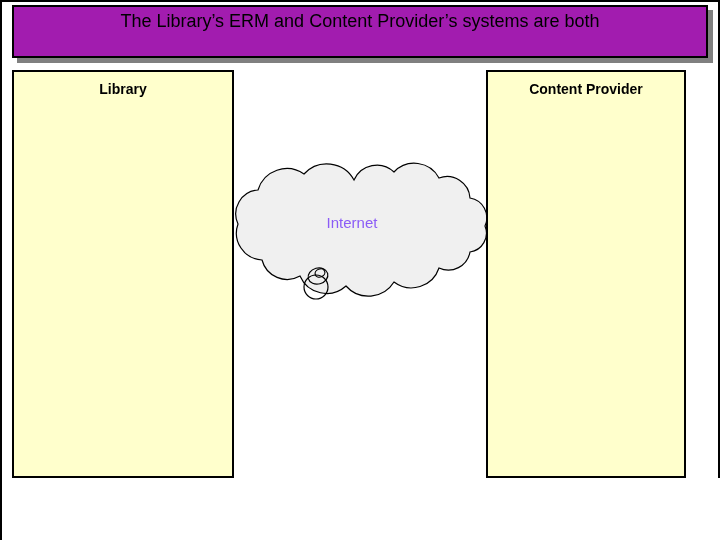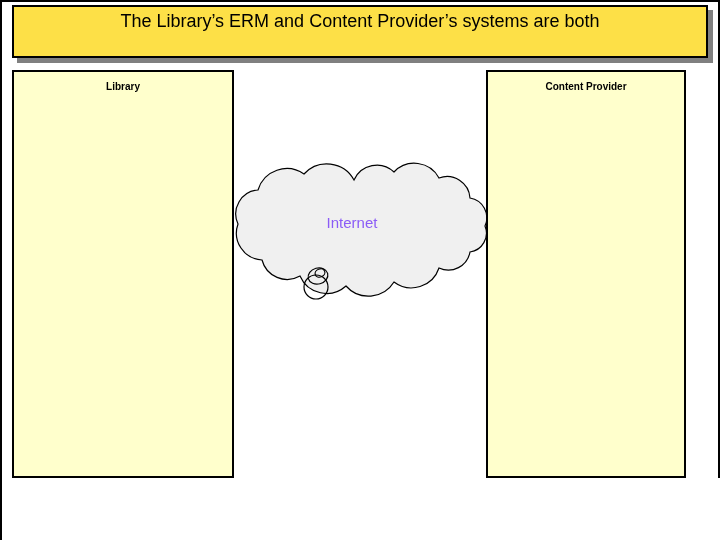--- a/index.html
+++ b/index.html
@@ -16,21 +16,21 @@
 
   
   .border-top    { position: absolute; left: 0; top: 0; width: 720px; height: 2px; background: #000; }
   .border-left   { position: absolute; left: 0; top: 0; width: 2px; height: 540px; background: #000; }
   .border-right  { position: absolute; left: 718px; top: 0; width: 2px; height: 478px; background: #000; }
 
   .title-banner {
     position: absolute;
     left: 12px; top: 5px;
     width: 696px; height: 53px;
-    background: #fde047;
+    background: #a21caf;
     border: 2px solid #000;
     box-shadow: 5px 5px 0 #808080;
     text-align: center;
     padding-top: 2px;
     z-index: 3;
   }
   .title-line {
     font-size: 18px;
     line-height: 24px;
     color: #000;
@@ -43,21 +43,21 @@
     height: 408px;
     background: #ffffcc;
     border: 2px solid #000;
     z-index: 2;
   }
   .box.library  { left: 12px;  width: 222px; }
   .box.provider { left: 486px; width: 200px; }
   .box-label {
     margin-top: 9px;
     text-align: center;
-    font-size: 10px;
+    font-size: 14px;
     font-weight: bold;
     color: #000;
   }
 
   .cloud-wrap {
     position: absolute;
     left: 228px; top: 158px;
     width: 272px; height: 142px;
     z-index: 1;
   }

